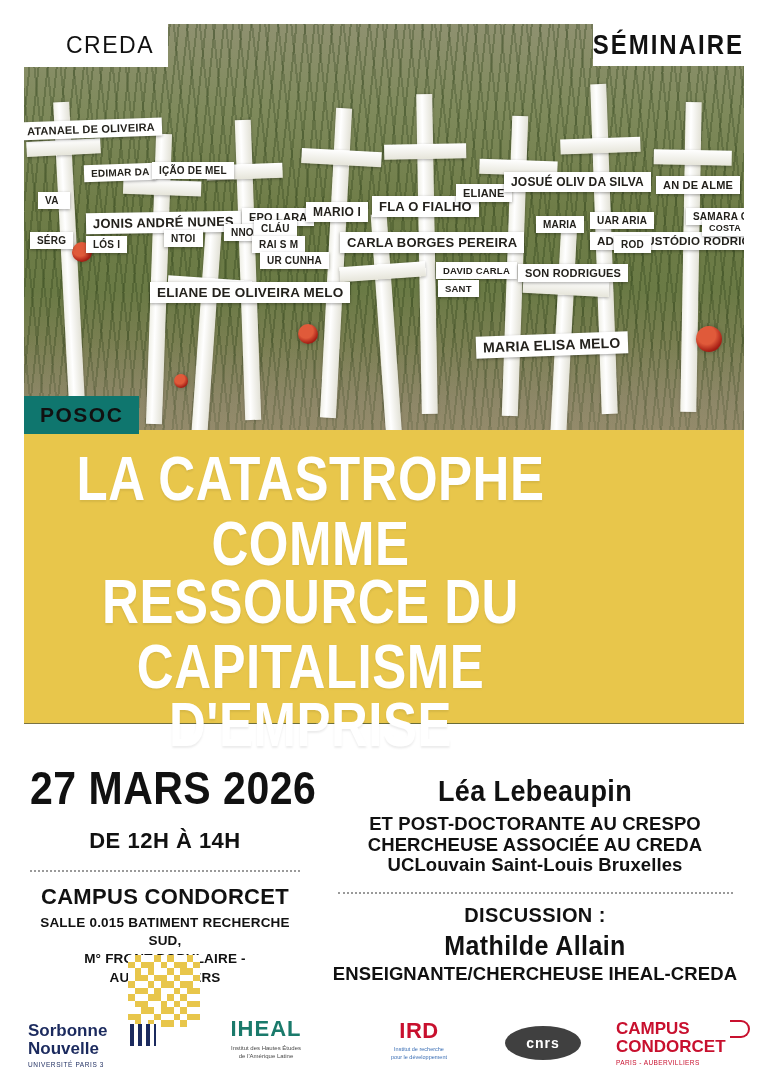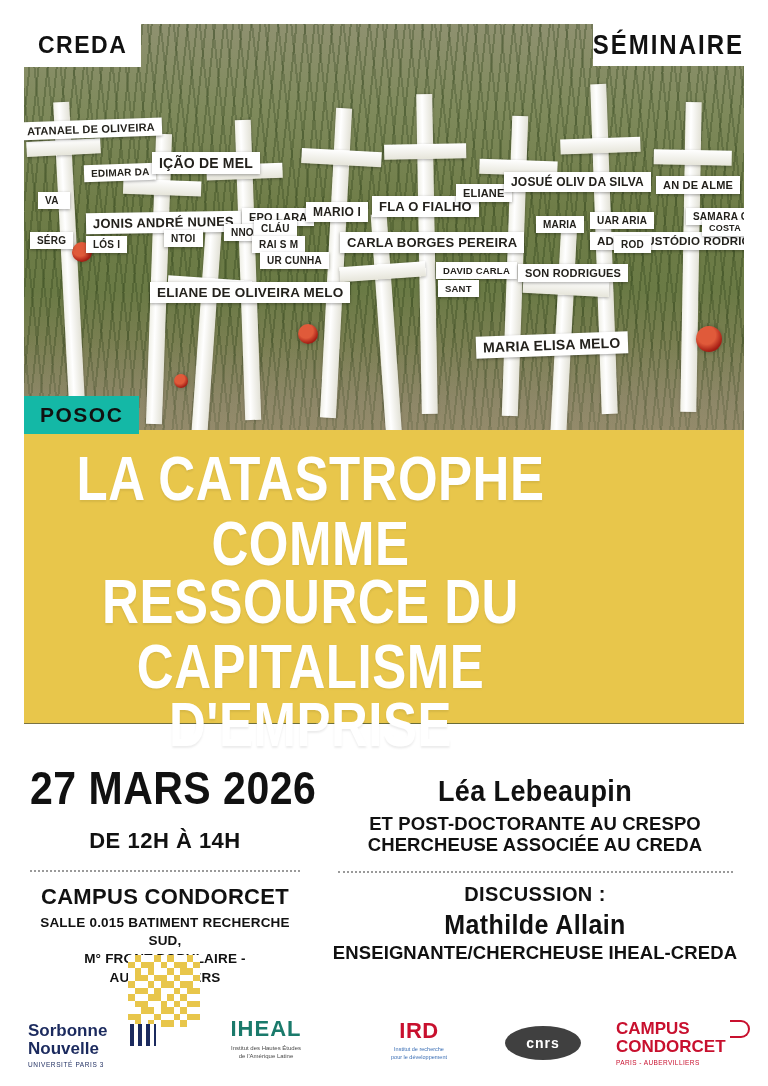--- a/index.html
+++ b/index.html
@@ -105,24 +105,25 @@
   .creda-tag {
     position: absolute;
     left: 24px;
     top: 24px;
     background: #ffffff;
     padding: 8px 14px 8px 14px;
     z-index: 9;
   }
   .creda-tag .logo-text {
     font-family: "Liberation Sans", sans-serif;
-    font-weight: 700;
+    font-weight: 400;
     font-size: 23px;
     letter-spacing: 1.5px;
     color: #111;
+    margin-left: 28px;
   }
   .seminaire-tag {
     position: absolute;
     right: 24px;
     top: 24px;
     background: #ffffff;
     padding: 7px 0;
     z-index: 9;
   }
   .seminaire-tag span {
@@ -131,21 +132,21 @@
     font-size: 24px;
     letter-spacing: 2px;
     color: #111;
     transform: scaleY(1.12);
     display: inline-block;
   }
   .posoc-tag {
     position: absolute;
     left: 24px;
     top: 396px;
-    background: #14b8a6;
+    background: #0f766e;
     padding: 7px 16px;
     z-index: 9;
   }
   .posoc-tag span {
     font-weight: 700;
     font-size: 21px;
     letter-spacing: 1.5px;
     color: #111;
   }
 
@@ -396,21 +397,21 @@
     </div>
 
     <div class="rose" style="left:48px; top:218px;"></div>
     <div class="rose" style="left:274px; top:300px;"></div>
     <div class="rose" style="left:482px; top:410px;"></div>
     <div class="rose" style="left:672px; top:302px; width:26px; height:26px;"></div>
     <div class="rose" style="left:150px; top:350px; width:14px; height:14px;"></div>
 
     <div class="nameplate" style="left:-4px; top:96px; font-size:11px; transform:rotate(-2deg);">ATANAEL DE OLIVEIRA</div>
     <div class="nameplate" style="left:60px; top:140px; font-size:10px; transform:rotate(-2deg);">EDIMAR DA</div>
-    <div class="nameplate" style="left:128px; top:128px; font-size:14px;">IÇÃO DE MEL</div>
+    <div class="nameplate" style="left:128px; top:138px; font-size:10px;">IÇÃO DE MEL</div>
     <div class="nameplate" style="left:14px; top:168px; font-size:10px; width:32px; overflow:hidden;">VA</div>
     <div class="nameplate" style="left:62px; top:188px; font-size:13px; transform:rotate(-1deg);">JONIS ANDRÉ NUNES</div>
     <div class="nameplate" style="left:218px; top:184px; font-size:11px;">EPO LARA</div>
     <div class="nameplate" style="left:282px; top:178px; font-size:12px;">MARIO I</div>
     <div class="nameplate" style="left:348px; top:172px; font-size:13px;">FLA  O FIALHO</div>
     <div class="nameplate" style="left:432px; top:160px; font-size:11px;">ELIANE</div>
     <div class="nameplate" style="left:480px; top:148px; font-size:12px;">JOSUÉ OLIV    DA SILVA</div>
     <div class="nameplate" style="left:632px; top:152px; font-size:11px;">AN DE ALME</div>
     <div class="nameplate" style="left:662px; top:184px; font-size:10px;">SAMARA C</div>
     <div class="nameplate" style="left:316px; top:208px; font-size:13px;text-align:right;">CARLA BORGES PEREIRA</div>
@@ -460,20 +461,21 @@
         <div>SALLE 0.015 BATIMENT RECHERCHE SUD,</div>
         <div>M° FRONT POPULAIRE - AUBERVILLIERS</div>
       </div>
     </div>
 
     <div class="col-right">
       <div class="speaker-name">Léa Lebeaupin</div>
       <div class="speaker-role">
         <div>ET POST-DOCTORANTE AU CRESPO</div>
         <div>CHERCHEUSE ASSOCIÉE AU CREDA</div>
+        <div>UCLouvain Saint-Louis Bruxelles</div>
       </div>
       <div class="hr-dots-r"></div>
       <div class="disc-label">DISCUSSION :</div>
       <div class="disc-name">Mathilde Allain</div>
       <div class="disc-role">ENSEIGNANTE/CHERCHEUSE IHEAL-CREDA</div>
     </div>
   </div>
 
   <div class="qr">
     <div class="qr-grid">

